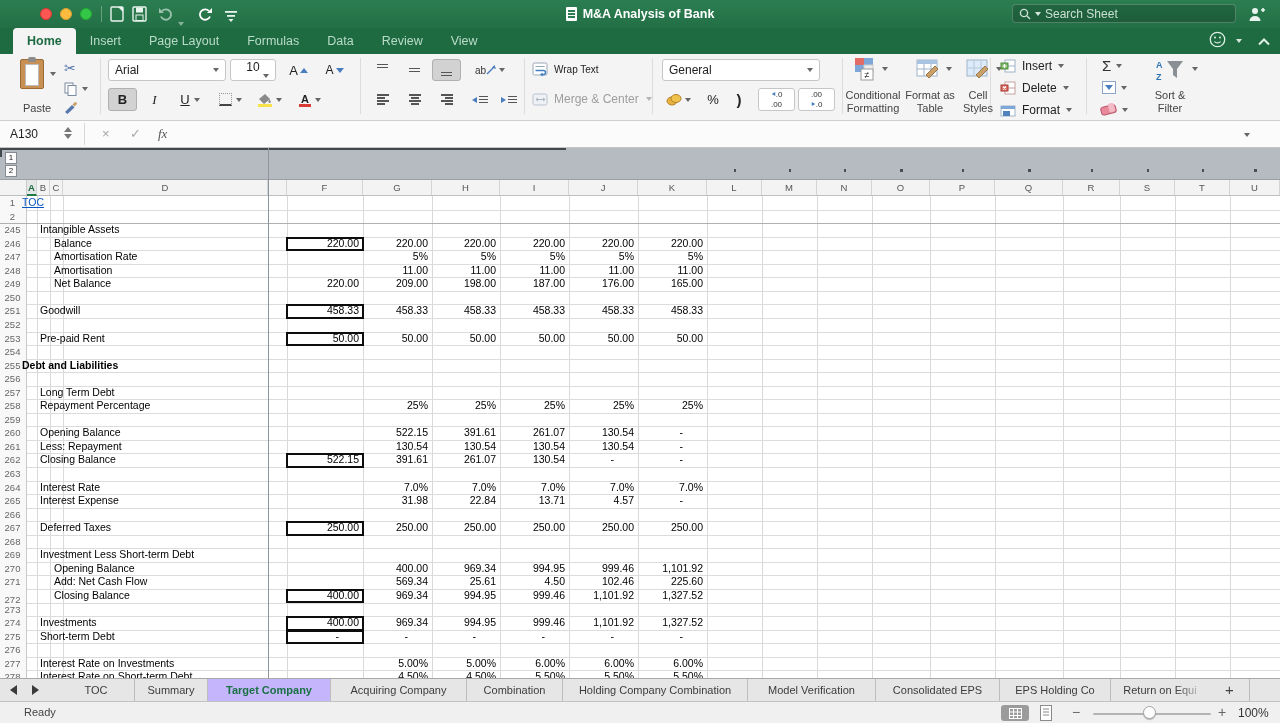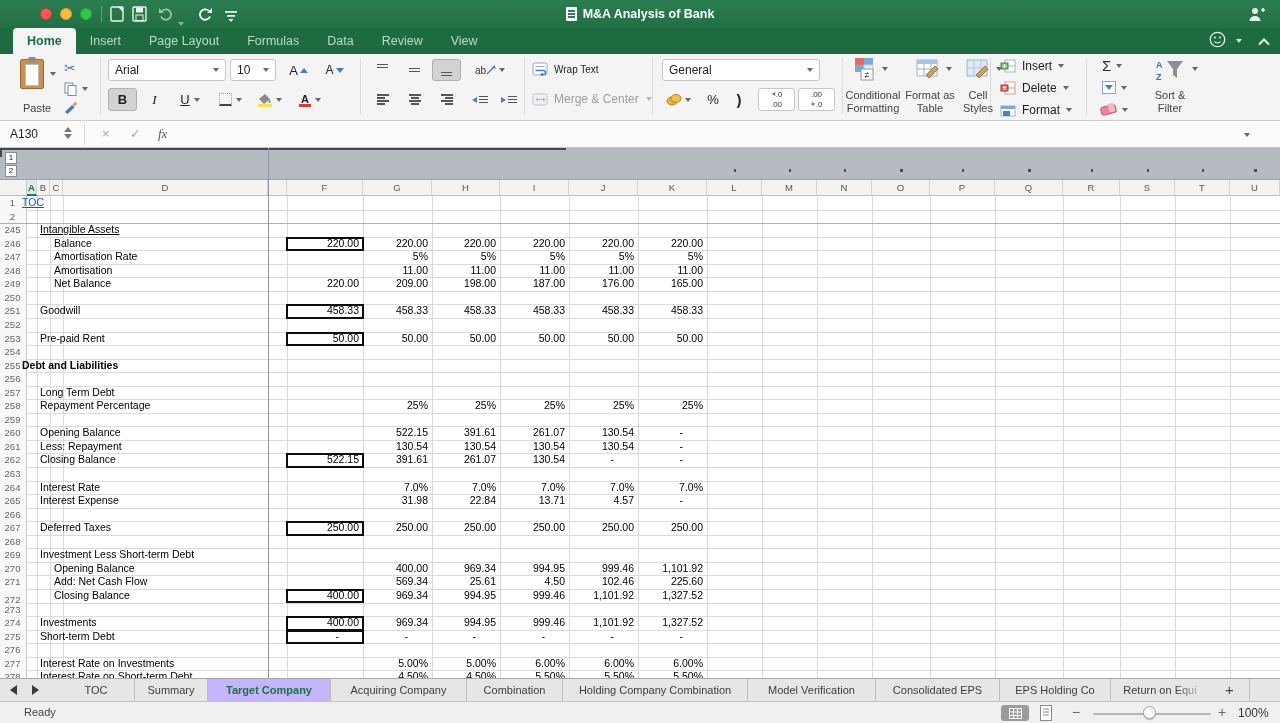--- a/index.html
+++ b/index.html
@@ -152,20 +152,28 @@
           <rect x="3" y="5" width="8" height="1.8" fill="#eaf4ee"></rect>
           <path d="M4.5 10 l2.5 3 2.5 -3 z" fill="#eaf4ee" transform="translate(0,-1)"></path>
         </svg>
     </div>
 
     <div class="title-wrap">
       <span class="doc-ic"></span>
       <span>M&amp;A Analysis of Bank</span>
     </div>
 
+    <div class="searchbox">
+      <svg width="12" height="12">
+          <circle cx="5" cy="5" r="3.6" fill="none" stroke="#c9e0d3" stroke-width="1.4"></circle>
+          <line x1="8" y1="8" x2="11" y2="11" stroke="#c9e0d3" stroke-width="1.4"></line>
+        </svg>
+      <span class="caret w"></span>
+      <span>Search Sheet</span>
+    </div>
     <div class="abs" style="right:14px;top:6px;">
       <svg width="18" height="16">
           <circle cx="7" cy="5" r="3" fill="#eaf4ee"></circle>
           <path d="M1.5 15 a5.5 5 0 0 1 11 0 z" fill="#eaf4ee"></path>
           <path d="M13 4 h4 M15 2 v4" stroke="#eaf4ee" stroke-width="1.6"></path>
         </svg>
     </div>
   </div>
 
   <div class="tabrow">
@@ -226,21 +234,21 @@
       <svg width="16" height="15">
           <path d="M2 12 L9 5 l2.5 2.5 L4.5 14 z" fill="#5577aa"></path>
           <path d="M9.5 4.5 l2 -2 a1.4 1.4 0 0 1 2 2 l-2 2 z" fill="#c9a06a"></path>
         </svg>
     </div>
 
     <div class="combo abs" style="left:108px;top:5px;width:118px;height:22px;">
       <span>Arial</span>
         <span class="caret"></span>
     </div>
-    <div class="combo abs" style="left:230px;top:5px;width:46px;height:22px;">
+    <div class="combo abs" style="left:230px;top:5px;width:46px;height:22px;flex-direction:column;">
       <span>10</span>
         <span class="caret"></span>
     </div>
     <div class="btn abs" style="left:282px;top:5px;width:33px;height:22px;">
       <span style="font-size:13px;">A</span>
         <span class="bluetri-u" style="margin-left:2px;"></span>
     </div>
     <div class="btn abs" style="left:318px;top:5px;width:33px;height:22px;">
       <span style="font-size:12px;">A</span>
         <span class="bluetri-d" style="margin-left:2px;"></span>
@@ -626,21 +634,21 @@
           <div class="rownum" style="top: 379.4px; height: 13.55px; line-height: 13.55px;">271</div>
           <div class="rownum" style="top: 397px; height: 13.55px; line-height: 13.55px; text-align: center;">272</div>
           <div class="rownum" style="top: 406.5px; height: 13.55px; line-height: 13.55px;">273</div>
           <div class="rownum" style="top: 420.05px; height: 13.55px; line-height: 13.55px;">274</div>
           <div class="rownum" style="top: 433.6px; height: 13.55px; line-height: 13.55px;">275</div>
           <div class="rownum" style="top: 447.15px; height: 13.55px; line-height: 13.55px;">276</div>
           <div class="rownum" style="top: 460.7px; height: 13.55px; line-height: 13.55px;">277</div>
           <div class="rownum" style="top: 474.25px; height: 13.55px; line-height: 13.55px;">278</div>
         </div>
         <div class="cell-label" style="left: 22px; top: 0px; height: 13.55px; line-height: 13.55px; color: rgb(11, 87, 194); text-decoration: underline;">TOC</div>
-        <div class="cell-label" style="left: 40px; top: 27.1px; height: 13.55px; line-height: 13.55px; text-decoration: underline;">Intangible Assets</div>
+        <div class="cell-label" style="left: 40px; top: 27.1px; height: 13.55px; line-height: 13.55px;">Intangible Assets</div>
         <div class="fbox" style="left: 286px; top: 40.65px; width: 78px; height: 14.55px;"></div>
         <div class="cell-label" style="left: 54px; top: 40.65px; height: 13.55px; line-height: 13.55px;">Balance</div>
         <div class="cell-val" style="left: 287px; top: 40.65px; width: 72px; height: 13.55px; line-height: 13.55px;">220.00</div>
         <div class="cell-val" style="left: 363px; top: 40.65px; width: 65px; height: 13.55px; line-height: 13.55px;">220.00</div>
         <div class="cell-val" style="left: 432px; top: 40.65px; width: 64px; height: 13.55px; line-height: 13.55px;">220.00</div>
         <div class="cell-val" style="left: 500px; top: 40.65px; width: 65px; height: 13.55px; line-height: 13.55px;">220.00</div>
         <div class="cell-val" style="left: 569px; top: 40.65px; width: 65px; height: 13.55px; line-height: 13.55px;">220.00</div>
         <div class="cell-val" style="left: 638px; top: 40.65px; width: 65px; height: 13.55px; line-height: 13.55px;">220.00</div>
         <div class="cell-label" style="left: 54px; top: 54.2px; height: 13.55px; line-height: 13.55px;">Amortisation Rate</div>
         <div class="cell-val" style="left: 363px; top: 54.2px; width: 65px; height: 13.55px; line-height: 13.55px;">5%</div>

